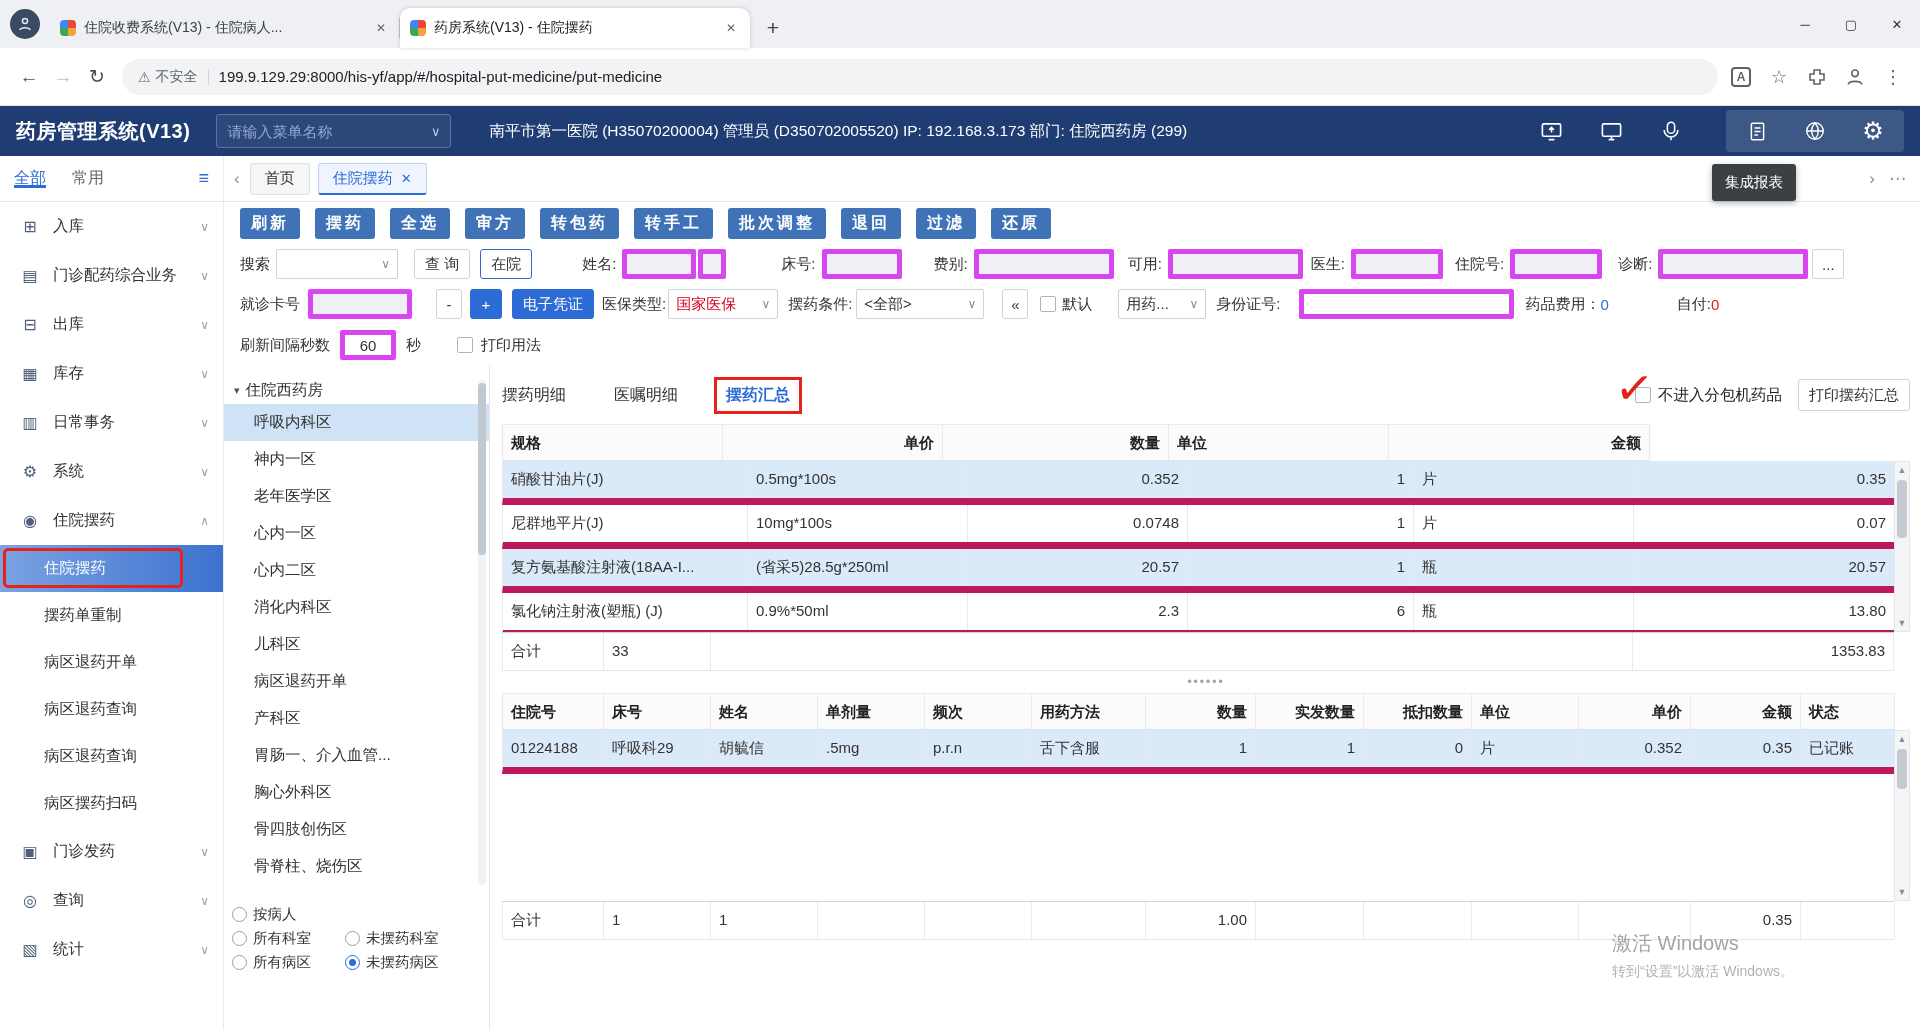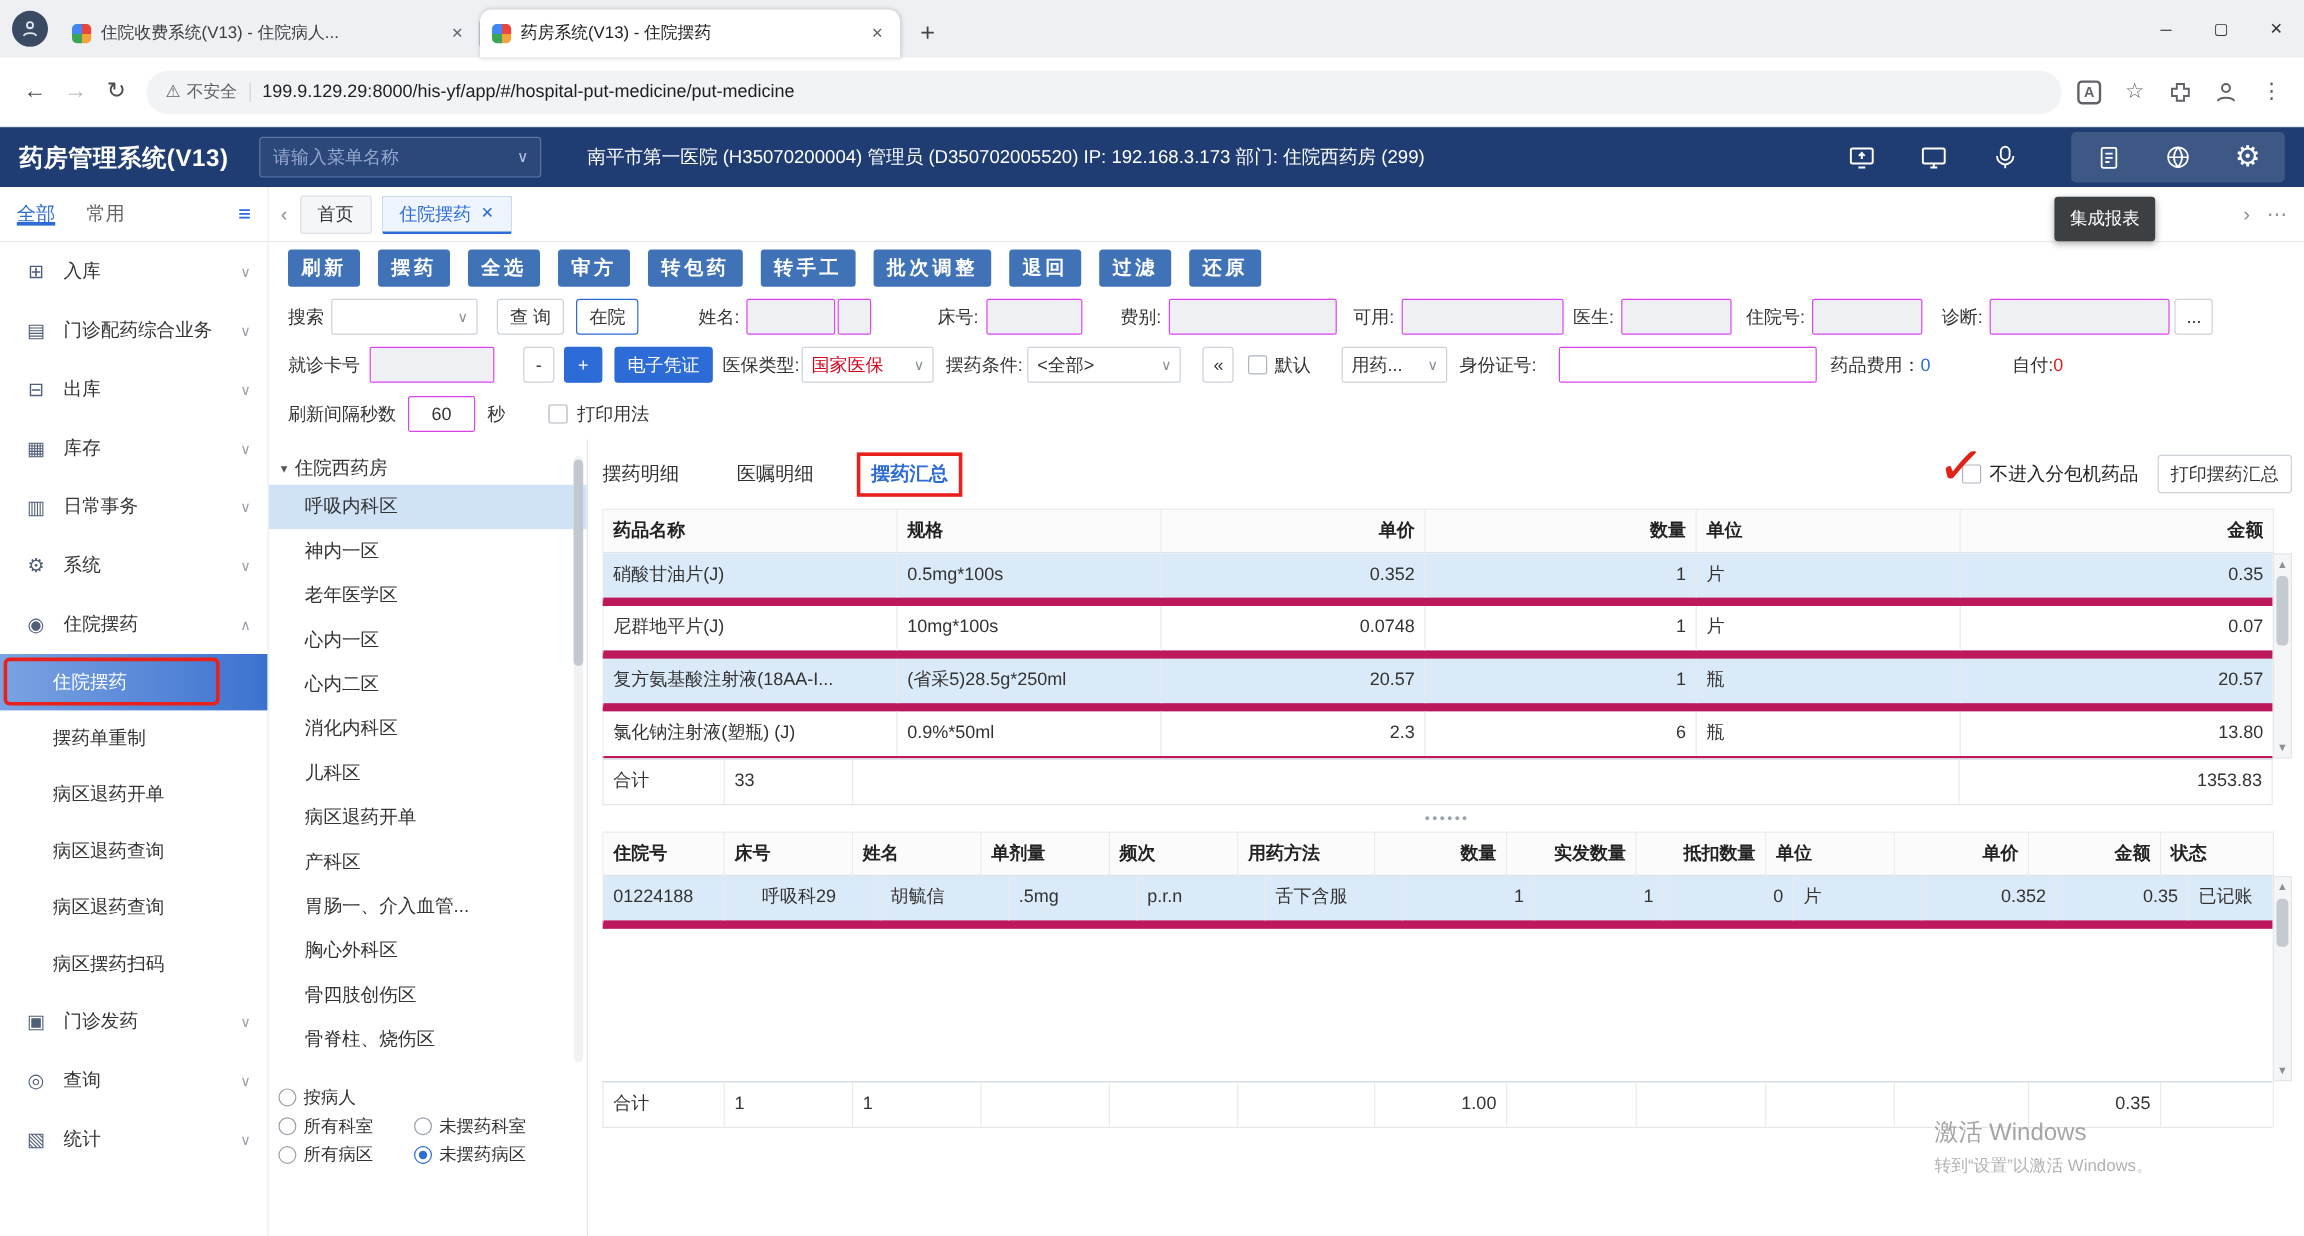--- a/index.html
+++ b/index.html
@@ -70,21 +70,21 @@
 .sb-child.active{background:linear-gradient(90deg,#7ba3e2,#3c72cf);color:#fff;}
 .annot-box{position:absolute;left:3px;top:3px;width:180px;height:40px;border:3px solid #e8211d;border-radius:5px;pointer-events:none;}
 
 
 .main-col{flex:1;display:flex;flex-direction:column;overflow:hidden;background:#fff;}
 .toolbar{height:42px;display:flex;align-items:center;gap:15px;padding-left:16px;flex:0 0 42px;}
 .tb-btn{height:31px;background:#4072b8;color:#fff;border:none;border-radius:3px;font-size:16px;font-weight:600;padding:0 11px;letter-spacing:3px;font-family:inherit;}
 .frow{display:flex;align-items:center;padding-left:16px;font-size:15px;color:#333;flex:0 0 40px;height:40px;}
 .frow.r3{flex:0 0 42px;height:42px;}
 .lab{white-space:nowrap;}
-.inp{height:30px;border:1px solid #d946ef;border-radius:2px;background:#eef0f3;font-size:15px;padding:0 6px;font-family:inherit;color:#333;}
+.inp{height:30px;border:5px solid #d946ef;border-radius:2px;background:#eef0f3;font-size:15px;padding:0 6px;font-family:inherit;color:#333;}
 .inp.white{background:#fff;}
 .sel{height:30px;border:1px solid #ccd2da;border-radius:2px;background:#fff;display:flex;align-items:center;justify-content:space-between;padding:0 7px;white-space:nowrap;}
 .sel .chev{color:#879097;font-size:12px;margin-left:8px;}
 .btn{height:30px;border:1px solid #ccd2da;background:#fff;border-radius:3px;font-size:15px;padding:0 10px;font-family:inherit;color:#333;white-space:nowrap;}
 .btn.blue{background:#2d6bd6;border-color:#2d6bd6;color:#fff;}
 .btn.outline{border-color:#2d6bd6;}
 .cb{width:16px;height:16px;border:1px solid #aeb5bf;border-radius:2px;background:#fff;display:inline-block;flex:0 0 16px;}
 .red{color:#d9001b;}
 .blue-val{color:#2d6bd6;}
 .red-val{color:#e02020;}
@@ -513,21 +513,20 @@
                 <span class="cb"></span>
                 <span>不进入分包机药品</span>
               </span>
               <button class="btn" style="height:32px">打印摆药汇总</button>
             </div>
           </div>
 
           <div class="table">
             <div id="sum-head">
                 <div class="trow thead">
-                  <div class="tc l" style="width: 245px;">药品名称</div>
                   <div class="tc l" style="width: 220px;">规格</div>
                   <div class="tc r" style="width: 220px;">单价</div>
                   <div class="tc r" style="width: 226px;">数量</div>
                   <div class="tc l" style="width: 220px;">单位</div>
                   <div class="tc r" style="width: 261px;">金额</div>
                 </div>
               </div>
             <div class="t-body" id="sum-body">
                 <div class="trow data stripe">
                   <div class="tc l" style="width: 245px;">硝酸甘油片(J)</div>
@@ -601,21 +600,21 @@
                   <div class="tc r" style="width: 108px;">抵扣数量</div>
                   <div class="tc l" style="width: 107px;">单位</div>
                   <div class="tc r" style="width: 112px;">单价</div>
                   <div class="tc r" style="width: 110px;">金额</div>
                   <div class="tc l" style="width: 94px;">状态</div>
                 </div>
               </div>
             <div class="t-body" id="det-body">
                 <div class="trow data stripe">
                   <div class="tc l" style="width: 101px;">01224188</div>
-                  <div class="tc l" style="width: 107px; margin-left: 23px;">呼吸科29</div>
+                  <div class="tc l" style="width: 107px;">呼吸科29</div>
                   <div class="tc l" style="width: 107px;">胡毓信</div>
                   <div class="tc l" style="width: 107px;">.5mg</div>
                   <div class="tc l" style="width: 107px;">p.r.n</div>
                   <div class="tc l" style="width: 114px;">舌下含服</div>
                   <div class="tc r" style="width: 110px;">1</div>
                   <div class="tc r" style="width: 108px;">1</div>
                   <div class="tc r" style="width: 108px;">0</div>
                   <div class="tc l" style="width: 107px;">片</div>
                   <div class="tc r" style="width: 112px;">0.352</div>
                   <div class="tc r" style="width: 110px;">0.35</div>

